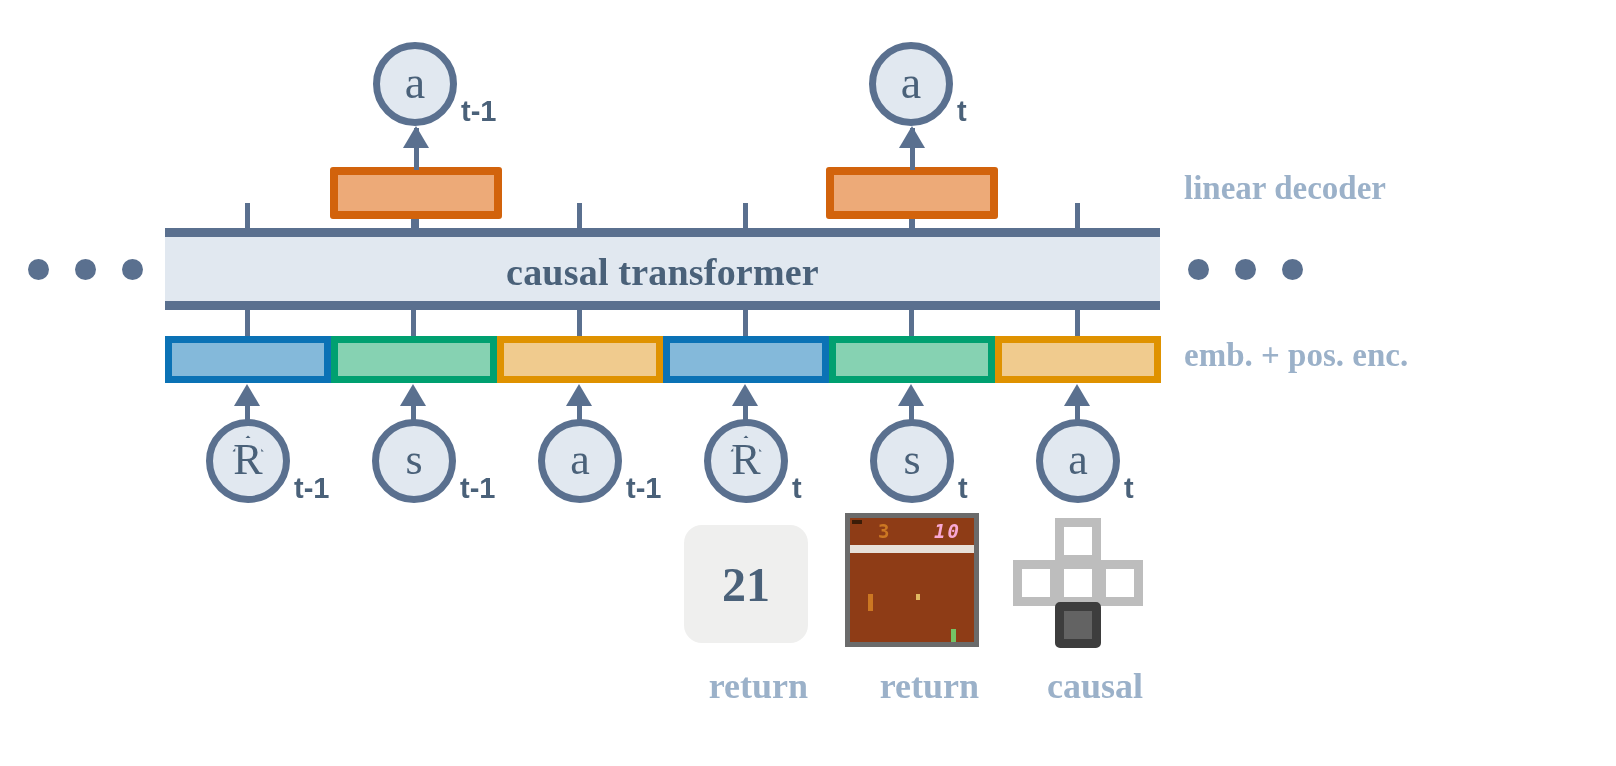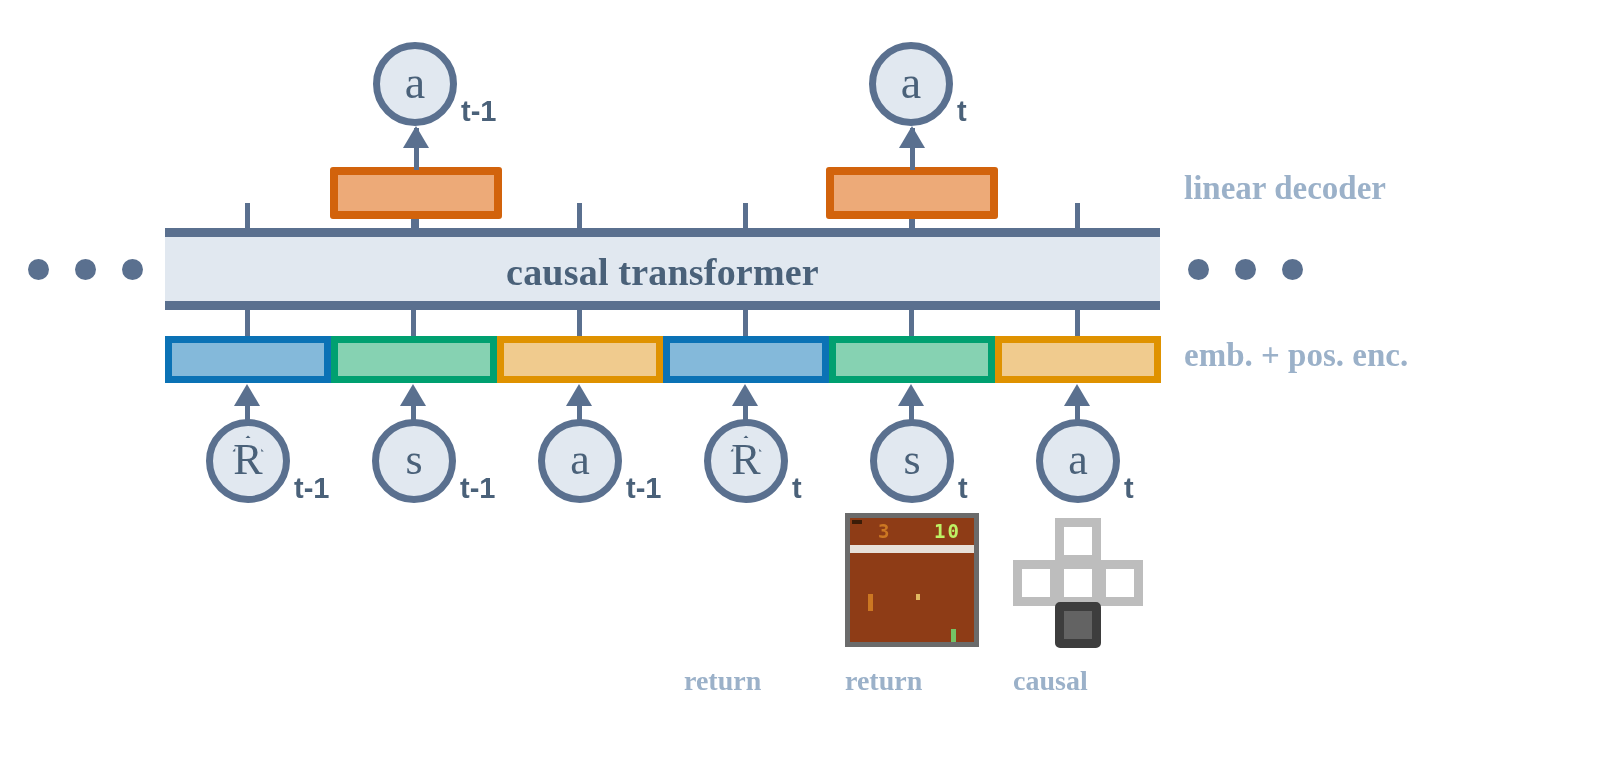--- a/index.html
+++ b/index.html
@@ -133,22 +133,22 @@
     font-size: 33px;
     white-space: nowrap;
     font-family: "Liberation Serif", "DejaVu Serif", serif;
   }
 
   
   .legend-caption {
     position: absolute;
     color: #9bb1c9;
     font-weight: bold;
-    font-size: 28px;
-    text-align: left;
+    font-size: 36px;
+    text-align: right;
     white-space: nowrap;
     font-family: "Liberation Serif", "DejaVu Serif", serif;
   }
   .return-chip {
     position: absolute;
     background: #efefee;
     border-radius: 18px;
     display: flex;
     align-items: center;
     justify-content: center;
@@ -174,21 +174,21 @@
   }
   .pong-el { position: absolute; }
   .score {
     font-family: "DejaVu Sans Mono", monospace;
     font-weight: bold;
     font-size: 19px;
     line-height: 1;
     letter-spacing: 2px;
   }
   .score.left  { color: #cc7722; }
-  .score.right { color: #bef264; }
+  .score.right { color: #f9a8d4; font-style: italic; }
   .divider { background: #e8e0d8; }
   .paddle-l { background: #cc7722; }
   .paddle-r { background: #74c365; }
   .ball     { background: #e0b860; }
   .corner-mark { background: #3b1c08; }
 
   
   .dpad { position: absolute; }
   .dpad-cell {
     position: absolute;
@@ -308,20 +308,23 @@
   <span class="sub" style="left:958px; top:472px; font-size:29px;">t</span>
 
   <div class="node" style="left:1036px; top:419px; width:84px; height:84px;">
     <span class="glyph" style="font-size:44px;">a</span>
   </div>
   <span class="sub" style="left:1124px; top:472px; font-size:29px;">t</span>
 
   <div class="side-label" style="left:1184px; top:170px;">linear decoder</div>
   <div class="side-label" style="left:1184px; top:337px;">emb. + pos. enc.</div>
 
+  <div class="return-chip" style="left:684px; top:525px; width:124px; height:118px;">
+    <span>21</span>
+  </div>
   <div class="legend-caption" style="left:684px; top:665px; width:124px;">return</div>
 
   <div class="state-frame" style="left:845px; top:513px; width:134px; height:134px;">
     <div class="state-screen">
 
       <div class="pong-el corner-mark" style="left:2px; top:2px; width:10px; height:4px;"></div>
 
       <div class="pong-el score left" style="left:28px; top:4px;">3</div>
       <div class="pong-el score right" style="left:84px; top:4px;">10</div>
 

